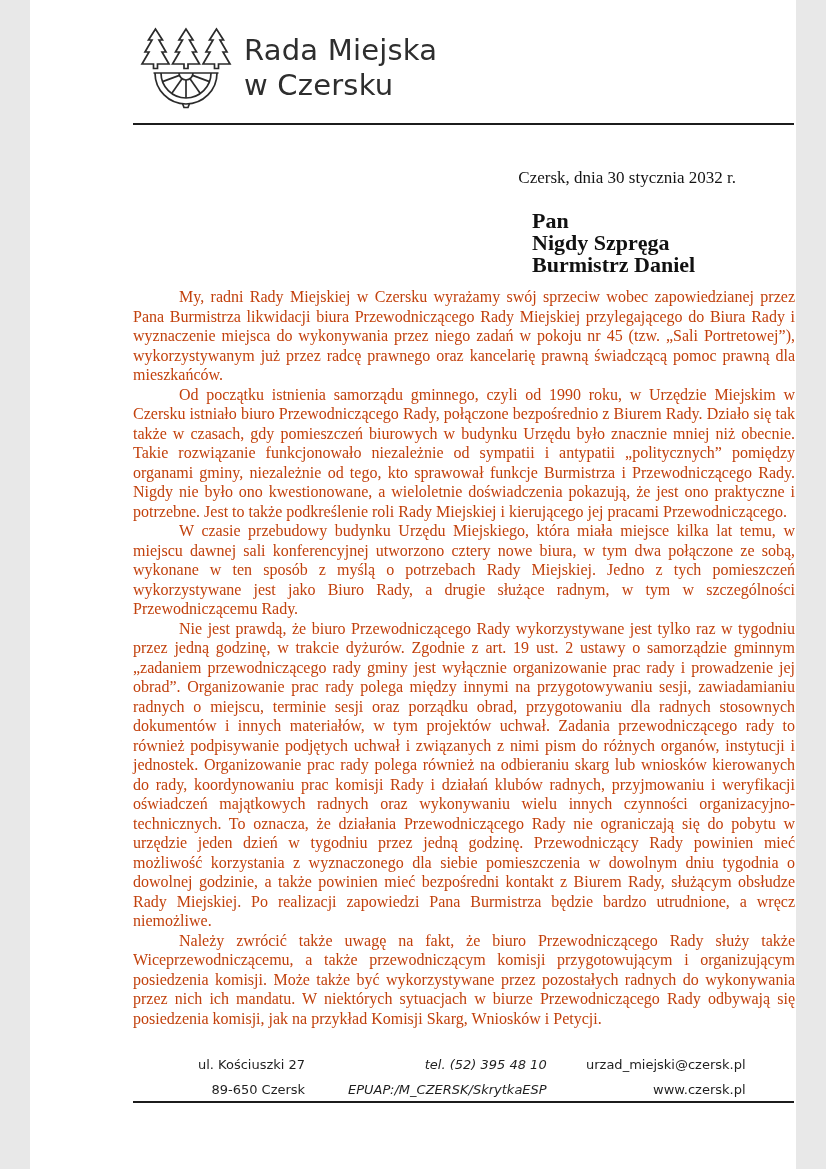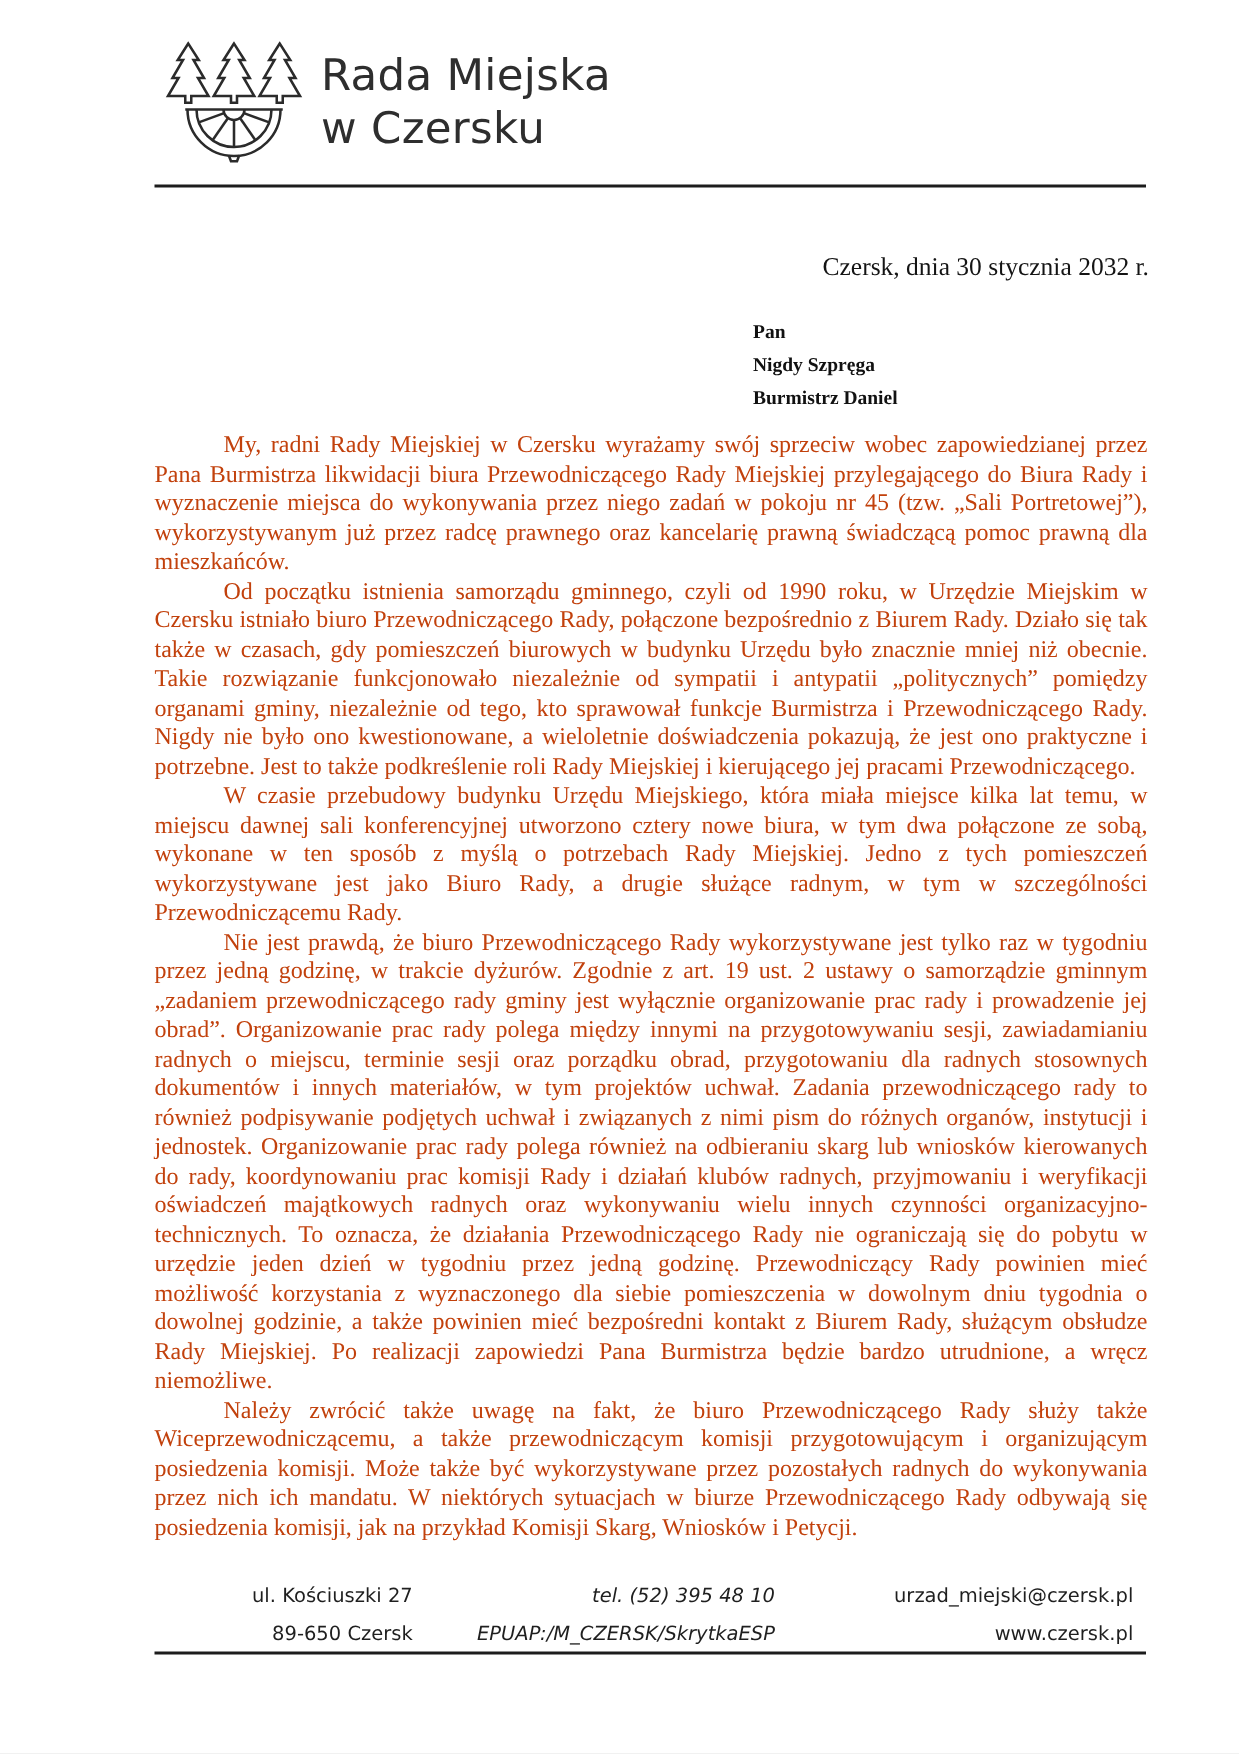--- a/index.html
+++ b/index.html
@@ -1,18 +1,18 @@
 <!DOCTYPE html>
 <html lang="pl"><head>
 <meta charset="utf-8">
 <style>
   html,body{margin:0;padding:0;background:#e8e8e8;}
   .page{
     position:relative;
-    width:826px;height:1169px;
+    width:766px;height:1169px;
     margin:0 auto;
     background:#ffffff;
     color:#141414;
     font-family:"Liberation Serif", serif;
     overflow:hidden;
   }
   
   .logo{position:absolute;left:108px;top:27px;width:96px;height:82px;}
   .logo svg{display:block;width:100%;height:100%;}
   .org-name{
@@ -24,38 +24,38 @@
   .rule{position:absolute;left:103px;width:661px;height:2px;background:#1c1c1c;}
   .rule.top{top:123px;}
   .rule.bottom{top:1101px;}
   
   .dateline{
     position:absolute;top:168px;right:60px;
     font-size:17px;color:#141414;white-space:nowrap;
   }
   .recipient{
     position:absolute;left:502px;top:210px;
-    font-size:13px;font-weight:bold;line-height:22px;color:#111;
+    font-size:22px;font-weight:bold;line-height:22px;color:#111;
   }
   
   .body-text{
     position:absolute;left:103px;top:287px;width:662px;
     font-size:16px;line-height:19.5px;
     text-align:justify;color:#c2410c;
   }
   .body-text p{margin:0;padding:0;text-indent:46px;hyphens:none;}
   
   .footer-col{
     position:absolute;top:1052px;
     font-family:"DejaVu Sans", sans-serif;
     font-size:13px;line-height:25px;color:#1f1f1f;white-space:nowrap;text-align:right;
   }
   .footer-col.c1{left:168px;}
   .footer-col.c2{left:318px;font-style:italic;}
-  .footer-col.c3{left:556px;margin-left:40px;}
+  .footer-col.c3{left:556px;}
 </style>
 </head>
 <body>
 
 <div class="page">
 
   <div class="logo">
     <svg viewBox="0 0 95 82" fill="none" stroke="#2b2b2b" stroke-width="1.7" stroke-linejoin="miter">
 
       <g>

